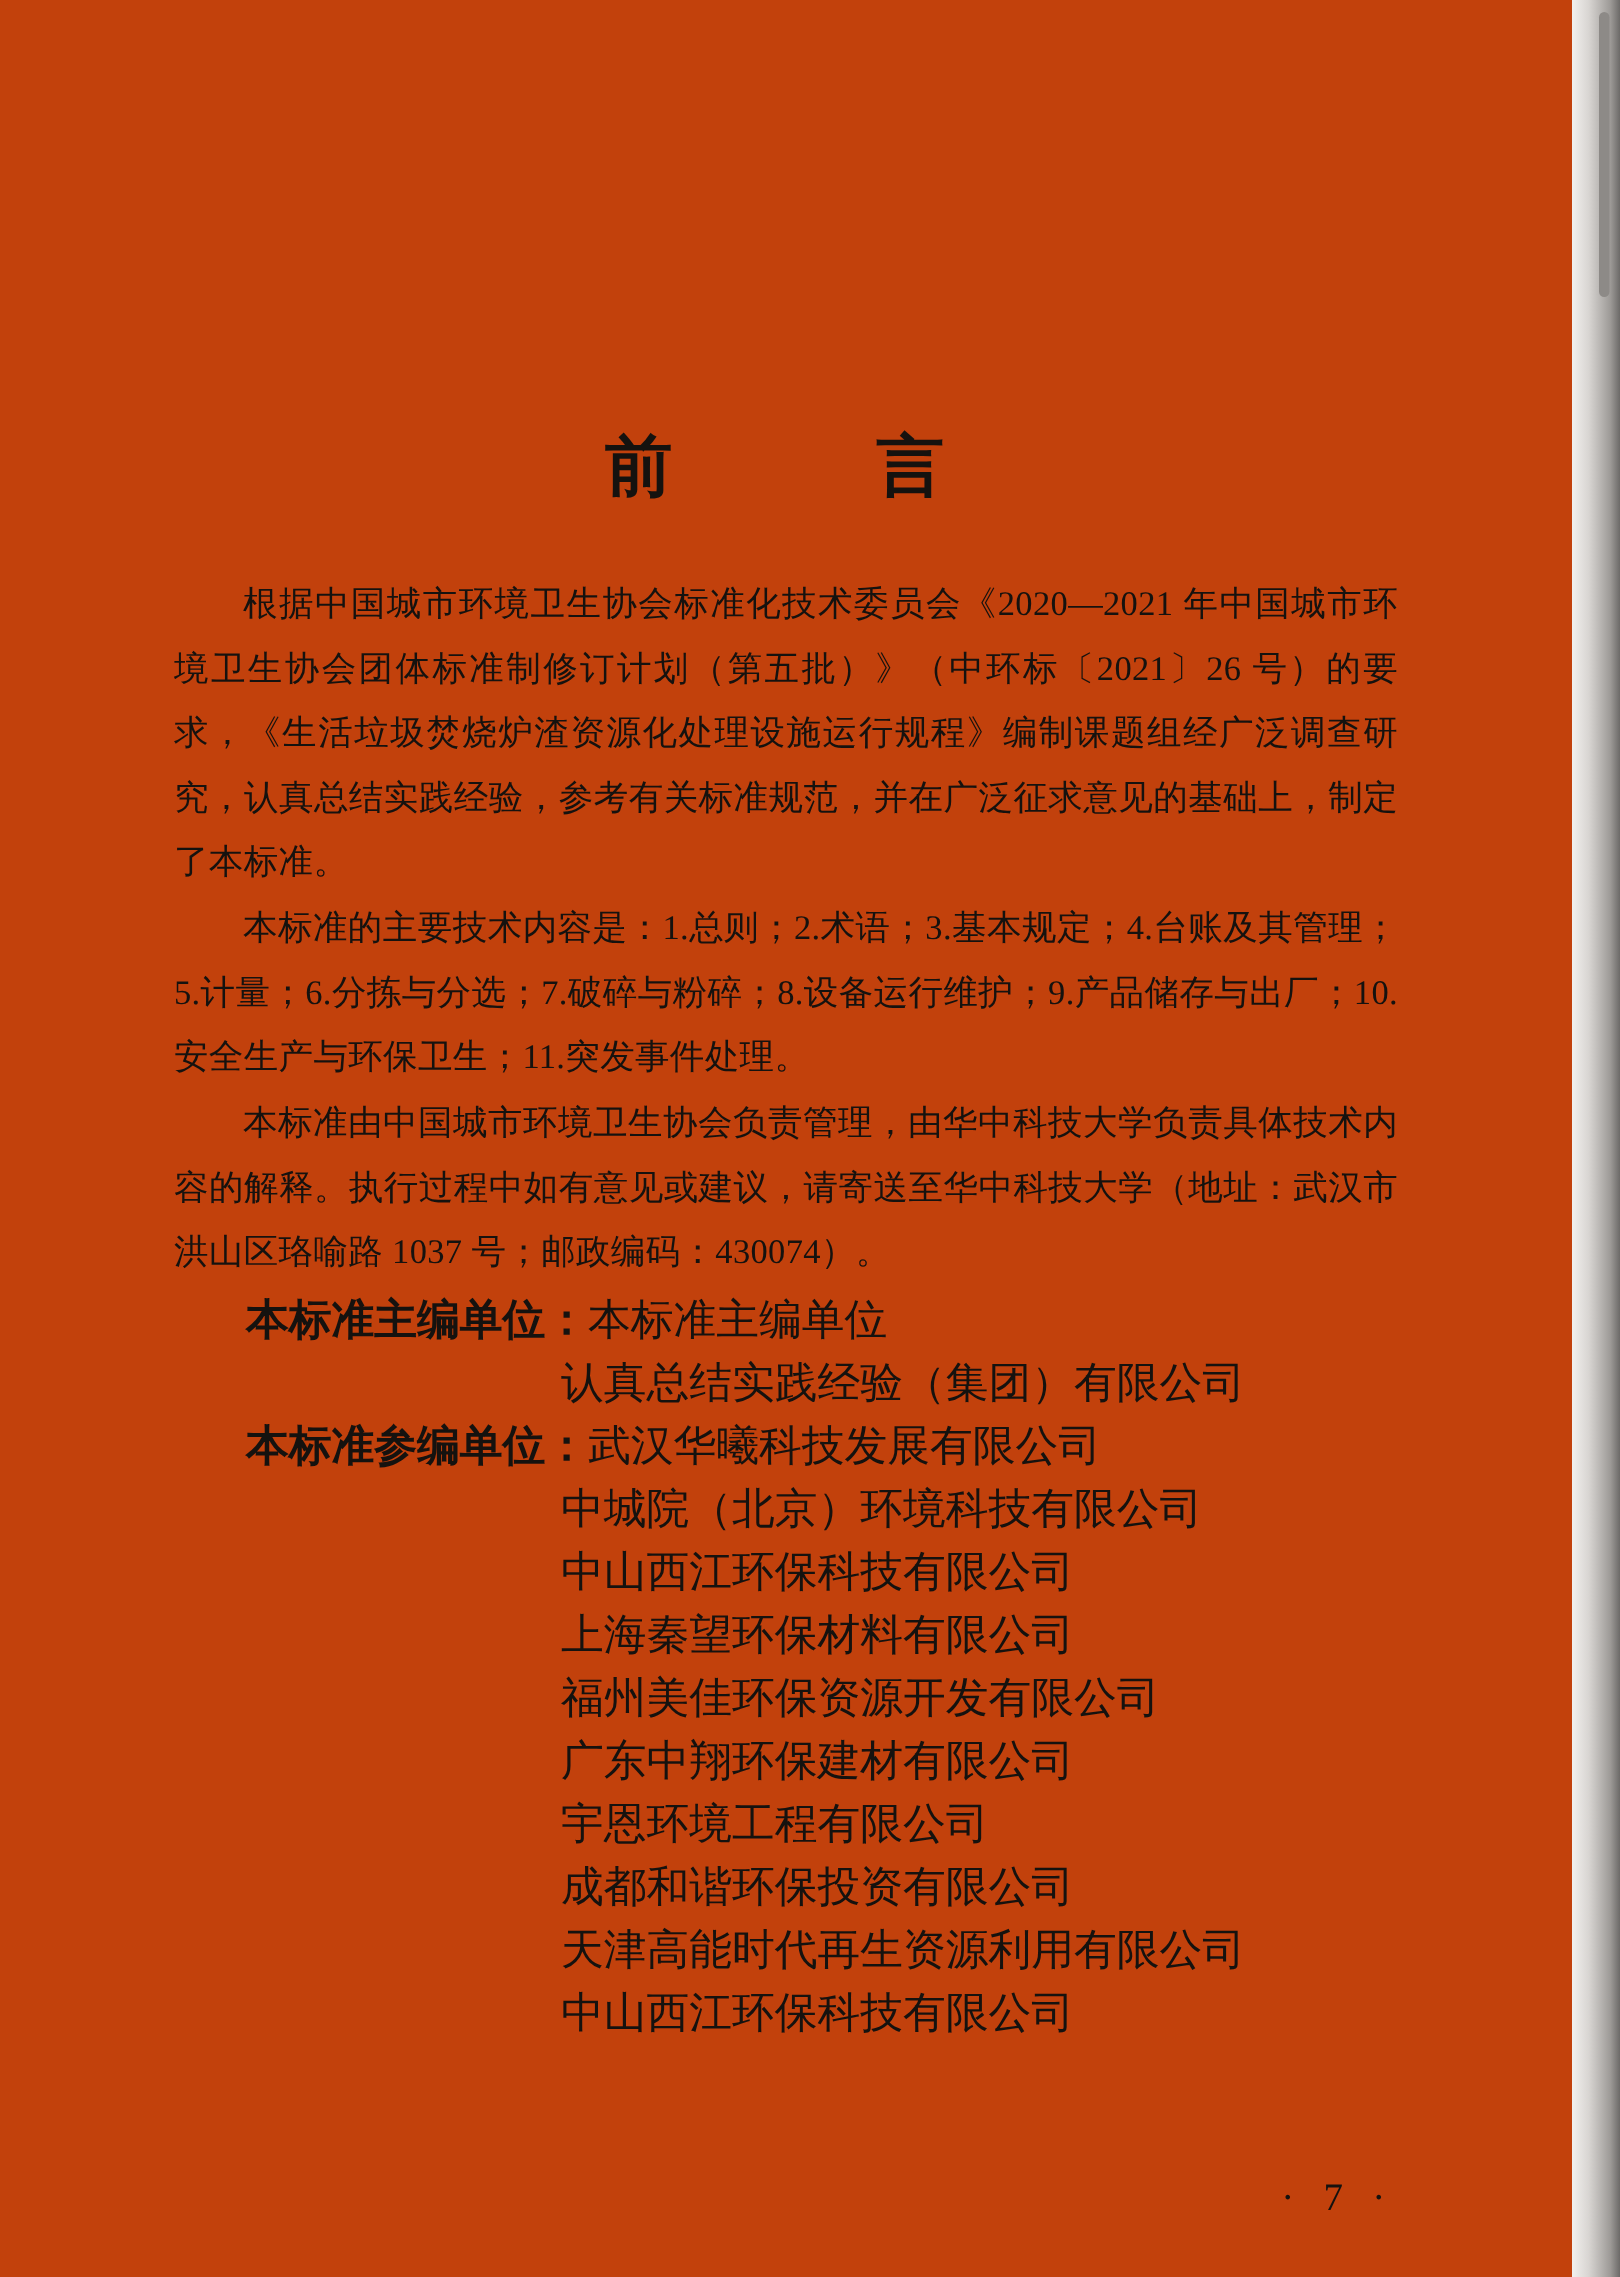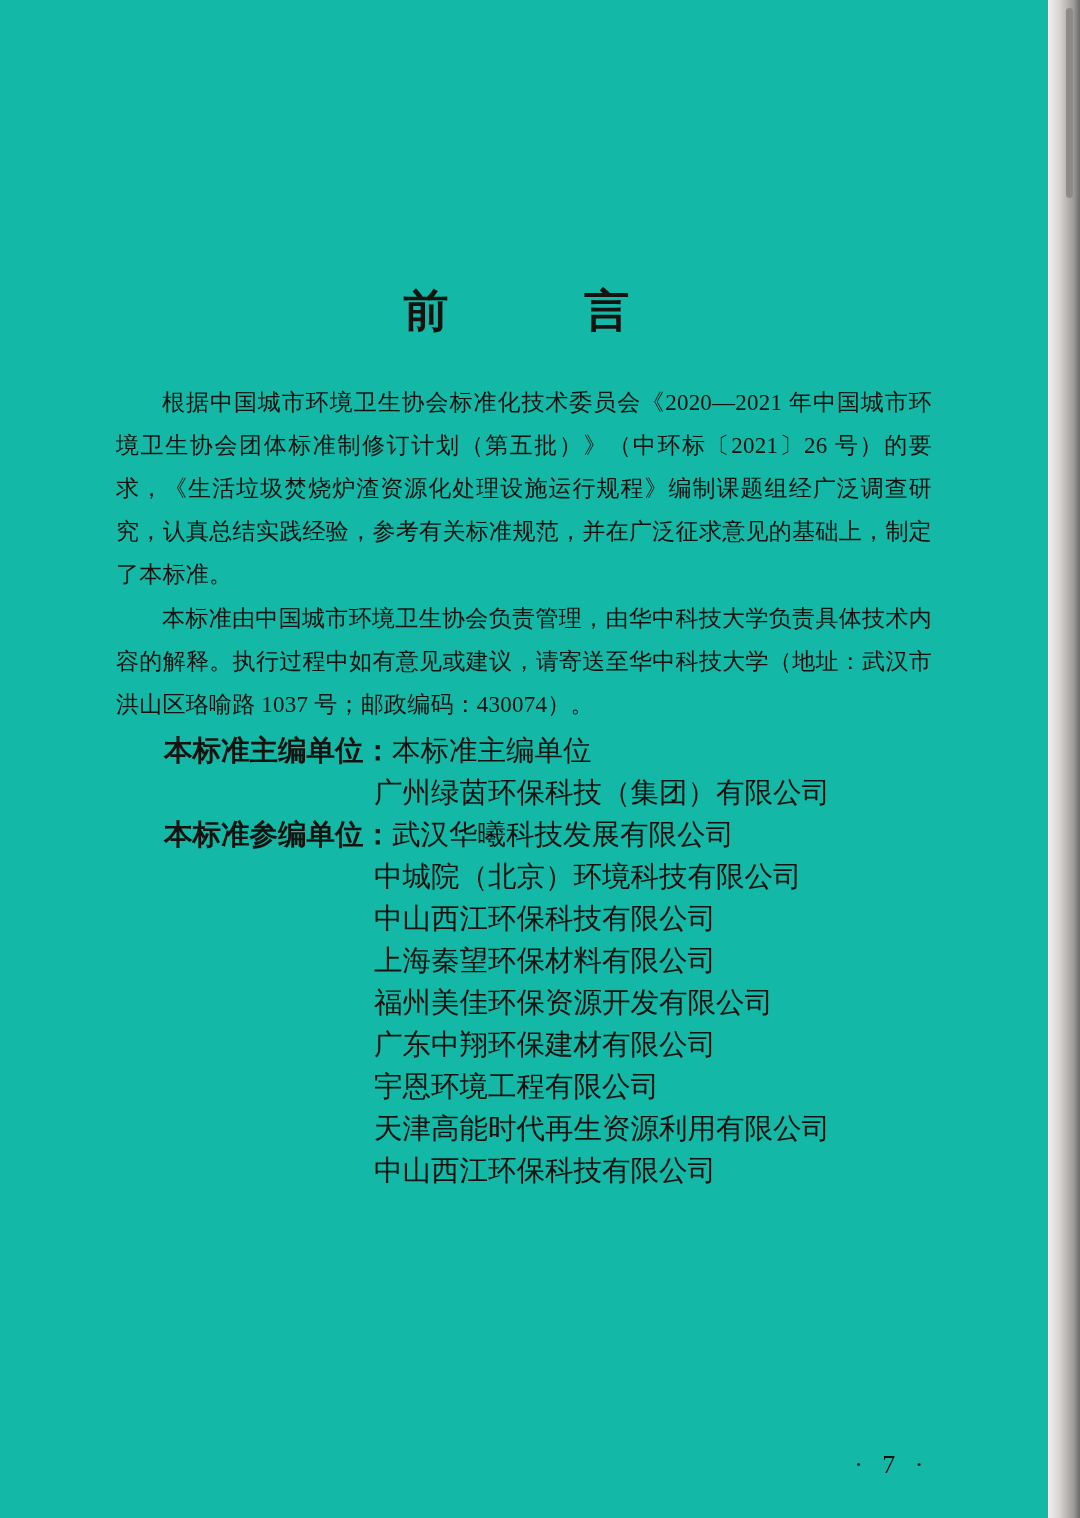--- a/index.html
+++ b/index.html
@@ -37,21 +37,21 @@
     height: 190px;
     border-radius: 4px;
     background: #8d8a87;
   }
   #paper {
     position: absolute;
     top: 0;
     left: 0;
     width: 1048px;
     height: 1518px;
-    background: #14b8a6;
+    background: #c2410c;
   }
   #content {
     position: absolute;
     left: 116px;
     top: 0;
     width: 816px;
     height: 1518px;
     color: #15120f;
   }
   h1#doc-title {
@@ -113,32 +113,33 @@
 
 <div id="page">
 
   <div id="paper">
     <div id="content">
 
       <h1 id="doc-title">前　　言</h1>
 
       <div class="body-block">
         <p class="para">根据中国城市环境卫生协会标准化技术委员会《2020—2021 年中国城市环境卫生协会团体标准制修订计划（第五批）》（中环标〔2021〕26 号）的要求，《生活垃圾焚烧炉渣资源化处理设施运行规程》编制课题组经广泛调查研究，认真总结实践经验，参考有关标准规范，并在广泛征求意见的基础上，制定了本标准。</p>
+        <p class="para">本标准的主要技术内容是：1.总则；2.术语；3.基本规定；4.台账及其管理；5.计量；6.分拣与分选；7.破碎与粉碎；8.设备运行维护；9.产品储存与出厂；10.安全生产与环保卫生；11.突发事件处理。</p>
         <p class="para">本标准由中国城市环境卫生协会负责管理，由华中科技大学负责具体技术内容的解释。执行过程中如有意见或建议，请寄送至华中科技大学（地址：武汉市洪山区珞喻路 1037 号；邮政编码：430074）。</p>
       </div>
 
       <div class="units-block">
 
         <div class="unit-row">
           <span class="unit-label">本标准主编单位：</span>
           <span class="unit-value">本标准主编单位</span>
         </div>
 
         <div class="unit-row indented">
-          <span class="unit-value">广州绿茵环保科技（集团）有限公司</span>
+          <span class="unit-value">认真总结实践经验（集团）有限公司</span>
         </div>
 
         <div class="unit-row">
           <span class="unit-label">本标准参编单位：</span>
           <span class="unit-value">武汉华曦科技发展有限公司</span>
         </div>
 
         <div class="unit-row indented">
           <span class="unit-value">中城院（北京）环境科技有限公司</span>
         </div>
@@ -157,20 +158,23 @@
 
         <div class="unit-row indented">
           <span class="unit-value">广东中翔环保建材有限公司</span>
         </div>
 
 
         <div class="unit-row indented">
           <span class="unit-value">宇恩环境工程有限公司</span>
         </div>
 
+        <div class="unit-row indented">
+          <span class="unit-value">成都和谐环保投资有限公司</span>
+        </div>
 
         <div class="unit-row indented">
           <span class="unit-value">天津高能时代再生资源利用有限公司</span>
         </div>
 
         <div class="unit-row indented">
           <span class="unit-value">中山西江环保科技有限公司</span>
         </div>
 
       </div>

